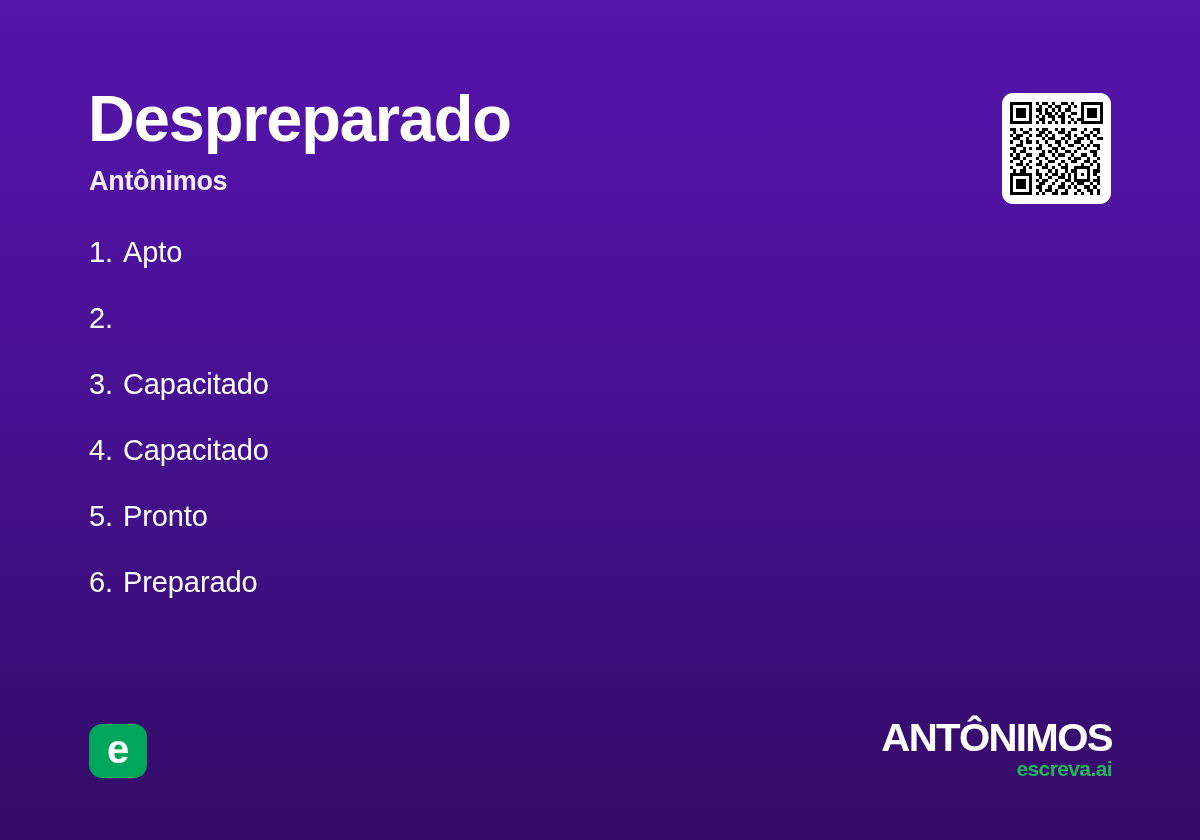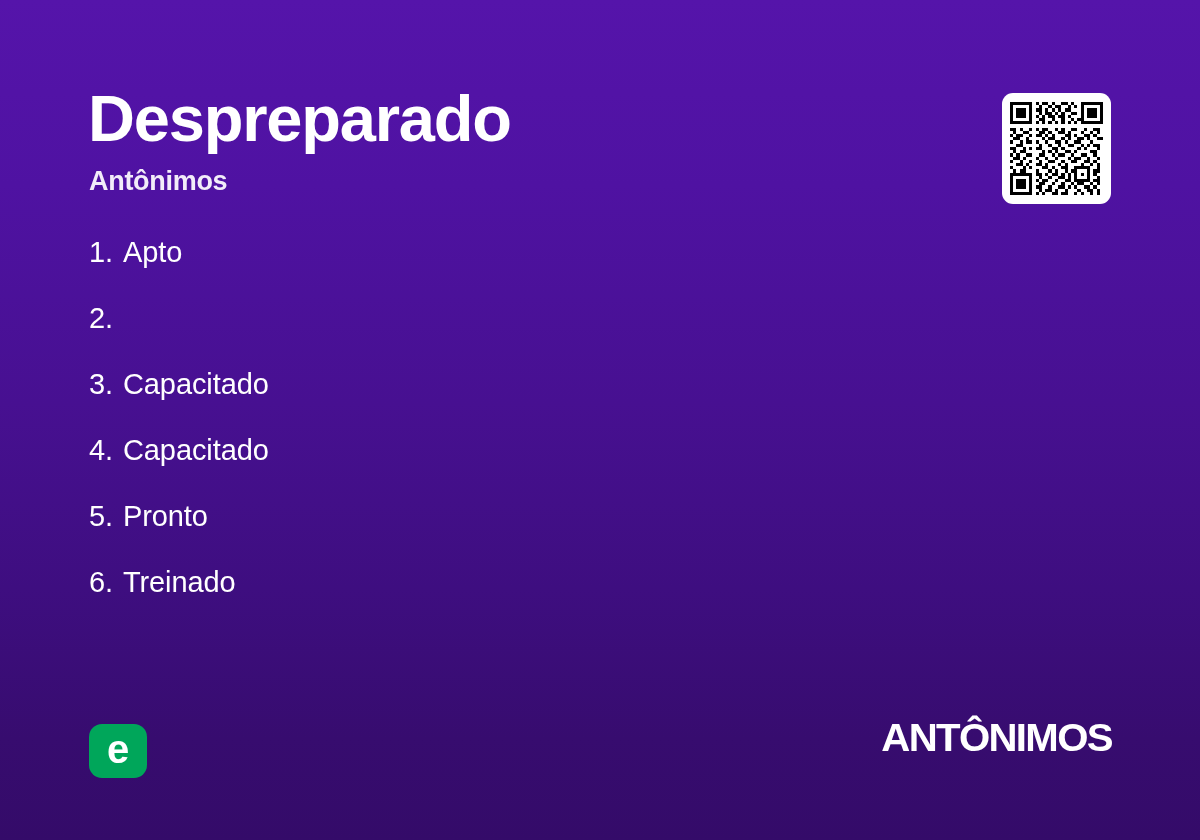--- a/index.html
+++ b/index.html
@@ -409,25 +409,26 @@
     <li>
       <span class="num">4.</span>
       <span>Capacitado</span>
     </li>
     <li>
       <span class="num">5.</span>
       <span>Pronto</span>
     </li>
     <li>
       <span class="num">6.</span>
-      <span>Treinado</span>
+      <span>Preparado</span>
     </li>
   </ol>
 
   <div id="brand-badge">
     <span id="brand-badge-letter">e</span>
   </div>
 
   <div id="footer-logo">
     <span id="footer-logo-main">ANTÔNIMOS</span>
+    <span id="footer-logo-sub">escreva.ai</span>
   </div>
 
 </div>
 
 </body></html>

